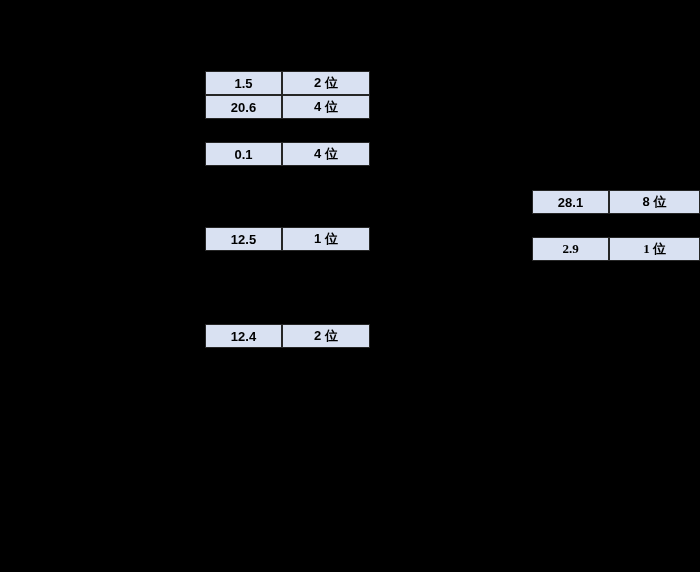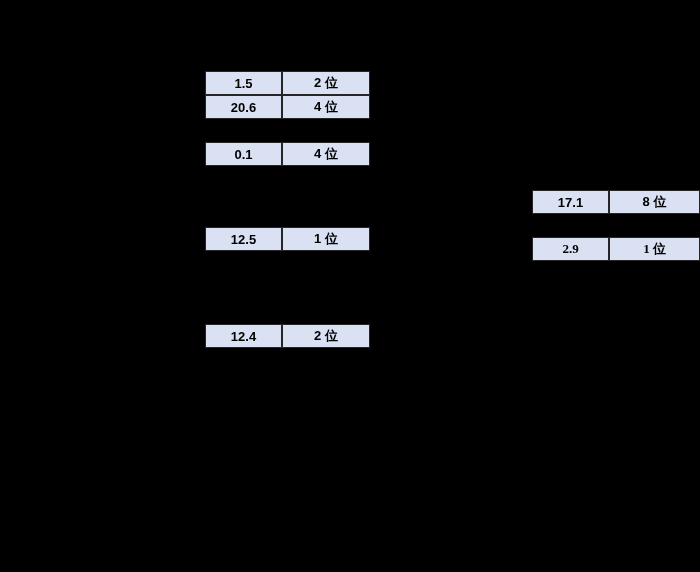--- a/index.html
+++ b/index.html
@@ -70,21 +70,21 @@
     <div class="cell">12.5</div>
     <div class="cell">1 位</div>
   </div>
 
   <div class="stat-table cols-left t-d">
     <div class="cell">12.4</div>
     <div class="cell">2 位</div>
   </div>
 
   <div class="stat-table cols-right t-e">
-    <div class="cell">17.1</div>
+    <div class="cell">28.1</div>
     <div class="cell">8 位</div>
   </div>
 
   <div class="stat-table cols-right t-f">
     <div class="cell">2.9</div>
     <div class="cell">1 位</div>
   </div>
 
 </div>
 

